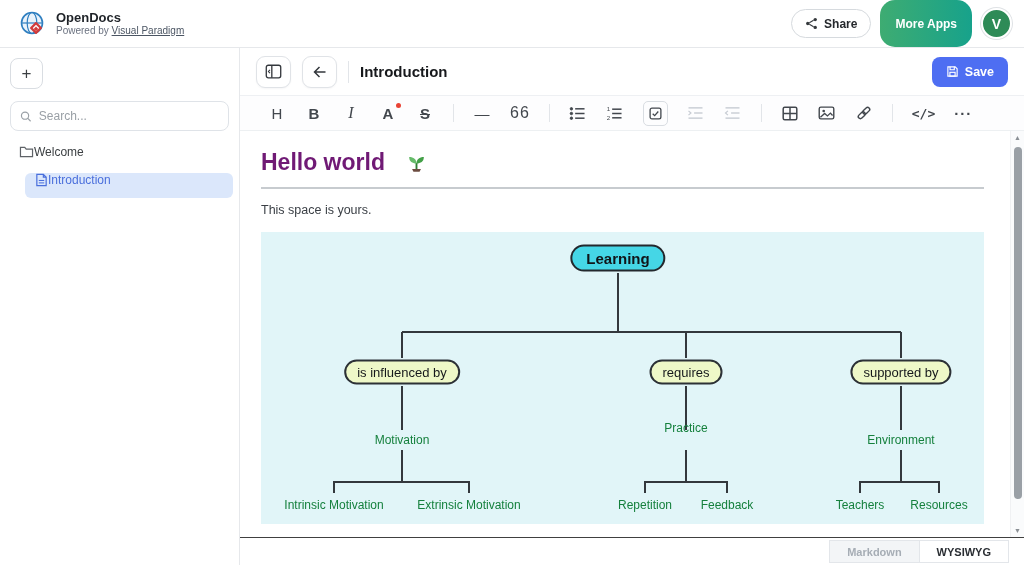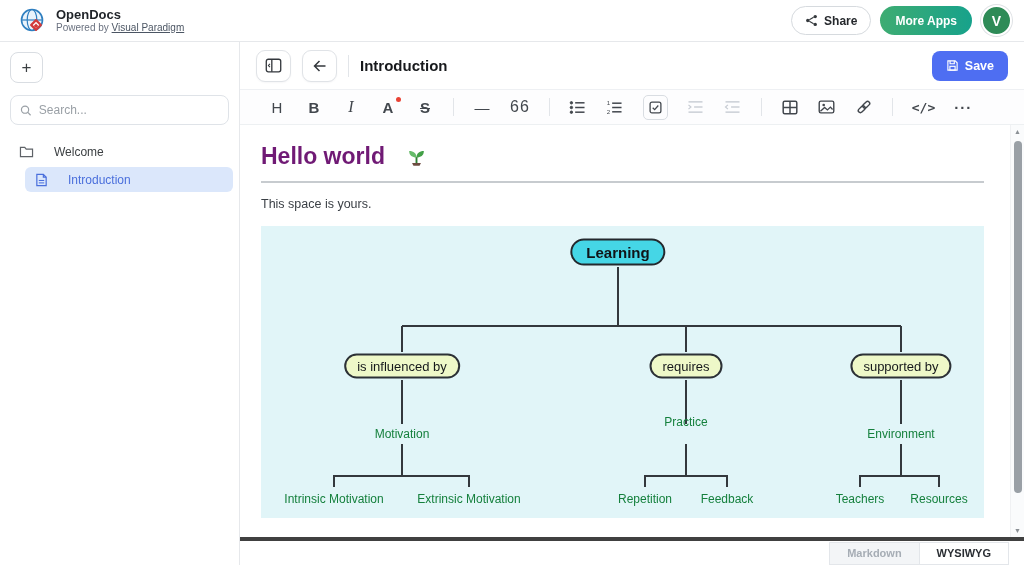--- a/index.html
+++ b/index.html
@@ -8,35 +8,35 @@
   .app { display:flex; flex-direction:column; width:1024px; height:565px; }
 
   
   .header { flex:0 0 42px; display:flex; align-items:center; padding:0 12px 0 18px; border-bottom:1px solid #e6e8eb; background:#fff; }
   .logo { width:30px; height:30px; margin-right:8px; flex:0 0 auto; }
   .brand .name { font-size:13px; font-weight:bold; color:#1f2328; line-height:15px; }
   .brand .powered { font-size:10px; color:#6b7280; line-height:12px; }
   .brand .powered a { color:#4b5563; text-decoration:underline; cursor:pointer; }
   .header-right { margin-left:auto; display:flex; align-items:center; gap:9px; }
   .share-btn { height:29px; border:1px solid #d6dade; border-radius:15px; background:#fff; display:flex; align-items:center; gap:6px; padding:0 13px; font-size:12px; font-weight:bold; color:#26292d; cursor:pointer; }
-  .more-apps { height:29px; border:none; border-radius:15px; background:linear-gradient(90deg,#3eac72,#17a28b); color:#fff; font-size:12px; font-weight:bold; padding:0 15px; cursor:pointer; }
+  .more-apps { height:47px; border:none; border-radius:15px; background:linear-gradient(90deg,#3eac72,#17a28b); color:#fff; font-size:12px; font-weight:bold; padding:0 15px; cursor:pointer; }
   .avatar { width:31px; height:31px; border-radius:50%; background:#2e8b57; color:#fff; font-weight:bold; font-size:14px; display:flex; align-items:center; justify-content:center; border:2px solid #fff; box-shadow:0 0 0 1px #dfe2e5; cursor:pointer; }
 
   
   .main { flex:1; display:flex; min-height:0; }
   .sidebar { flex:0 0 240px; border-right:1px solid #e6e8eb; background:#fff; padding-top:10px; }
   .space-row { display:flex; gap:8px; padding:0 10px; }
   .space-select { flex:1; height:31px; border:1px solid #d9dde2; border-radius:8px; display:flex; align-items:center; padding:0 11px; font-size:12px; font-weight:bold; color:#1f2328; cursor:pointer; background:#fff; }
   .space-select .chev { margin-left:auto; }
   .add-btn { width:33px; height:31px; border:1px solid #d9dde2; border-radius:8px; background:#fff; font-size:17px; color:#3c4043; display:flex; align-items:center; justify-content:center; cursor:pointer; font-weight:400; }
   .search-box { margin:12px 10px 14px; height:30px; border:1px solid #dfe3e8; border-radius:8px; display:flex; align-items:center; padding:0 9px; gap:7px; background:#fff; }
   .search-box input { border:none; outline:none; font-size:12px; color:#3c4043; width:100%; background:transparent; font-family:"Liberation Sans", sans-serif; }
   .search-box input::placeholder { color:#9aa0a6; }
   .tree { font-size:12px; }
-  .tree-row { height:25px; display:flex; align-items:center; gap:20px; color:#3c4043; cursor:pointer; }
+  .tree-row { height:25px; display:flex; gap:0; color:#3c4043; cursor:pointer; }
   .tree-row.welcome { padding-left:19px; }
   .tree-row.selected { margin:3px 6px 0 25px; background:#dbe7fb; border-radius:6px; color:#4a6fdc; padding-left:10px; }
 
   
   .content { flex:1; display:flex; flex-direction:column; min-width:0; background:#fff; }
   .doc-header { flex:0 0 48px; display:flex; align-items:center; gap:11px; padding:0 16px; border-bottom:1px solid #eef0f3; }
   .icon-btn { width:35px; height:32px; border:1px solid #e0e3e7; border-radius:9px; background:#fff; display:flex; align-items:center; justify-content:center; color:#33373c; cursor:pointer; box-shadow:0 1px 2px rgba(16,24,40,.04); }
   .vsep { width:1px; height:22px; background:#e2e5e9; }
   .doc-title { font-size:15px; font-weight:bold; color:#17191c; }
   .save-btn { margin-left:auto; height:30px; background:#4e6ef2; color:#fff; border:none; border-radius:8px; padding:0 14px; font-size:12.5px; font-weight:bold; display:flex; align-items:center; gap:6px; cursor:pointer; }
@@ -68,21 +68,21 @@
   .mm-edge { background:#eef8c8; border:2px solid #2c3136; border-radius:14px; padding:3px 11px; font-size:13px; color:#15181b; }
   .mm-text { font-size:12px; color:#15803d; }
 
   
   .scrollbar { position:absolute; top:0; right:0; bottom:0; width:14px; background:#fafbfc; border-left:1px solid #f0f1f3; display:flex; flex-direction:column; align-items:center; }
   .sb-arrow { height:13px; font-size:7px; color:#8a8f94; display:flex; align-items:center; cursor:pointer; }
   .sb-arrow.down { margin-top:auto; }
   .sb-thumb { width:8px; height:352px; border-radius:4px; background:#9aa0a6; margin-top:3px; cursor:pointer; }
 
   
-  .statusbar { flex:0 0 28px; border-top:4px solid #404040; background:#fff; display:flex; align-items:center; justify-content:flex-end; padding-right:15px; }
+  .statusbar { flex:0 0 28px; border-top:1px solid #404040; background:#fff; display:flex; align-items:center; justify-content:flex-end; padding-right:15px; }
   .mode-tab { height:23px; padding:0 17px; font-size:11px; display:flex; align-items:center; border:1px solid #e3e6ea; cursor:pointer; }
   .mode-tab.markdown { background:#f3f5f7; color:#a6adb5; font-weight:600; border-right:none; }
   .mode-tab.wysiwyg { background:#fff; color:#2a2e33; font-weight:700; }
 
   svg.icon { display:block; }
 </style>
 </head>
 <body>
 
 <div class="app">

